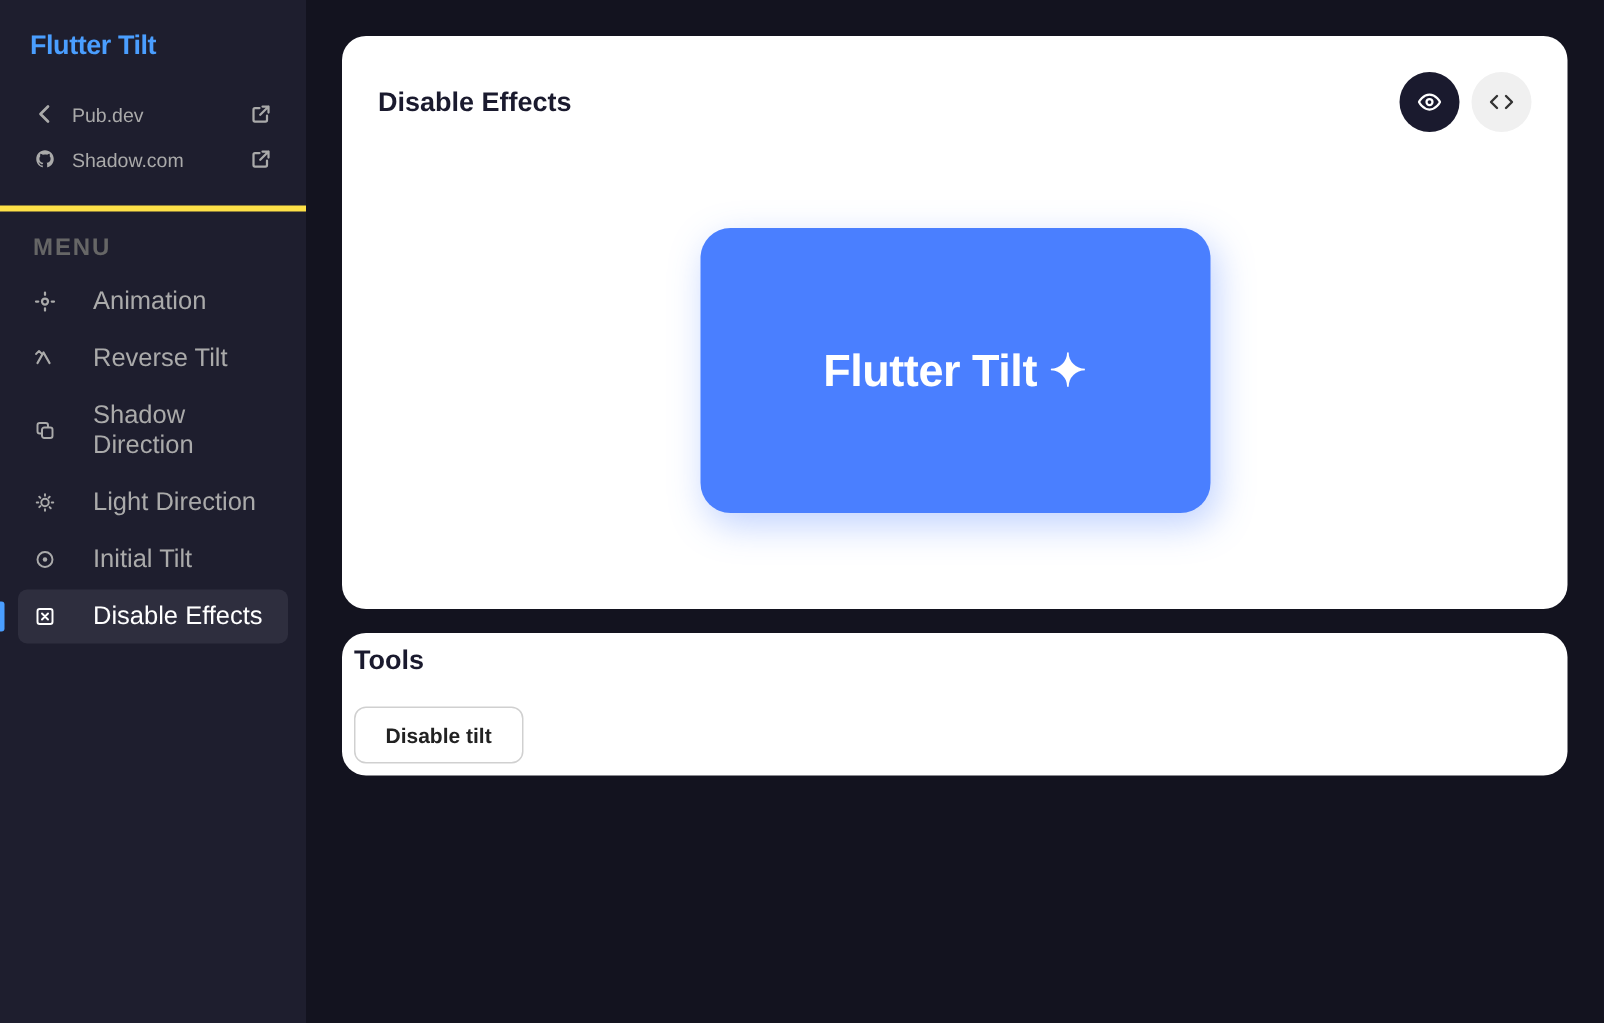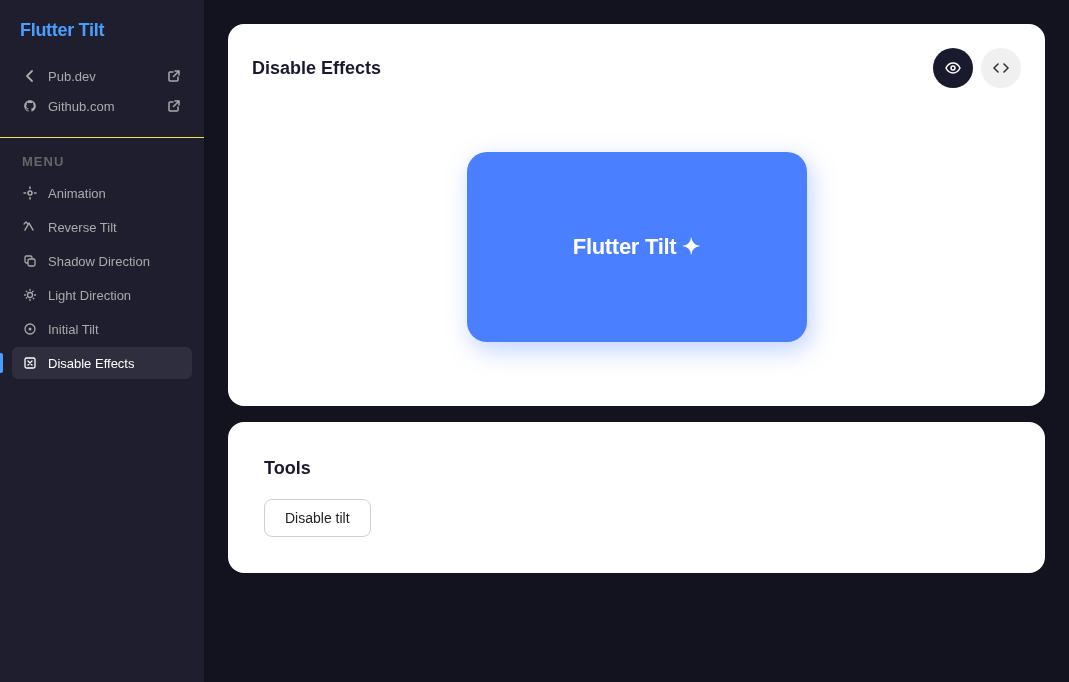--- a/index.html
+++ b/index.html
@@ -26,55 +26,55 @@
       font-size: 18px;
       font-weight: 700;
       color: #fff;
       letter-spacing: -0.3px;
     }
     .sidebar-logo span {
       color: #4a9eff;
     }
     .sidebar-links {
       padding: 0 12px 16px 12px;
-      border-bottom: 1px solid #fde047;
+      border-bottom: 4px solid #fde047;
       margin-bottom: 16px;
     }
     .sidebar-link {
       display: flex;
       align-items: center;
       gap: 10px;
       padding: 7px 10px;
       color: #aaa;
       font-size: 13px;
       border-radius: 6px;
       cursor: pointer;
       text-decoration: none;
     }
     .sidebar-section-label {
       padding: 0 22px 8px 22px;
-      font-size: 13px;
+      font-size: 16px;
       font-weight: 600;
       color: #666;
       letter-spacing: 0.08em;
       text-transform: uppercase;
     }
     .sidebar-menu {
       padding: 0 12px;
       display: flex;
       flex-direction: column;
       gap: 2px;
     }
     .sidebar-item {
       display: flex;
       align-items: center;
-      gap: 10px;
+      gap: 24px;
       padding: 8px 10px;
       color: #aaa;
-      font-size: 13px;
+      font-size: 17px;
       border-radius: 6px;
       cursor: pointer;
       position: relative;
     }
     .sidebar-item.active {
       color: #fff;
       background: #2e2e3e;
     }
     .sidebar-item.active::before {
       content: '';
@@ -161,49 +161,49 @@
       padding: 40px 20px;
     }
     .flutter-tilt-box {
       background: #4a7fff;
       border-radius: 20px;
       width: 340px;
       height: 190px;
       display: flex;
       align-items: center;
       justify-content: center;
-      font-size: 22px;
+      font-size: 30px;
       font-weight: 700;
       color: #fff;
       letter-spacing: -0.3px;
       box-shadow: 4px 8px 24px rgba(74, 127, 255, 0.35);
     }
 
     
     .tools-card {
-      padding: 36px;
+      padding: 8px;
     }
     .tools-title {
       font-size: 18px;
       font-weight: 700;
       color: #1a1a2e;
       margin-bottom: 20px;
     }
     .tools-buttons {
       display: flex;
       gap: 12px;
       flex-wrap: wrap;
     }
     .tool-btn {
       padding: 10px 20px;
       border: 1.5px solid #d0d0d0;
       background: #fff;
       border-radius: 8px;
       font-size: 14px;
-      font-weight: 400;
+      font-weight: 700;
       color: #222;
       cursor: pointer;
     }
 
     
     svg { display: block; }
   </style>
 </head>
 <body>
 
@@ -225,21 +225,21 @@
           <path d="M5 2H2a1 1 0 00-1 1v7a1 1 0 001 1h7a1 1 0 001-1V7M7 1h4m0 0v4m0-4L5.5 6.5" stroke="#aaa" stroke-width="1.5" stroke-linecap="round" stroke-linejoin="round"></path>
         </svg>
       </span>
     </a>
     <a class="sidebar-link">
       <span class="icon-shape">
         <svg width="14" height="14" viewBox="0 0 24 24" fill="#aaa">
           <path d="M12 2C6.477 2 2 6.477 2 12c0 4.418 2.865 8.166 6.839 9.489.5.092.682-.217.682-.482 0-.237-.008-.866-.013-1.7-2.782.603-3.369-1.34-3.369-1.34-.454-1.156-1.11-1.463-1.11-1.463-.908-.62.069-.608.069-.608 1.003.07 1.531 1.03 1.531 1.03.892 1.529 2.341 1.087 2.91.832.092-.647.35-1.088.636-1.338-2.22-.253-4.555-1.11-4.555-4.943 0-1.091.39-1.984 1.029-2.683-.103-.253-.446-1.27.098-2.647 0 0 .84-.269 2.75 1.025A9.578 9.578 0 0112 6.836c.85.004 1.705.115 2.504.337 1.909-1.294 2.747-1.025 2.747-1.025.546 1.377.202 2.394.1 2.647.64.699 1.028 1.592 1.028 2.683 0 3.842-2.339 4.687-4.566 4.935.359.309.678.919.678 1.852 0 1.336-.012 2.415-.012 2.743 0 .267.18.578.688.48C19.138 20.163 22 16.418 22 12c0-5.523-4.477-10-10-10z"></path>
         </svg>
       </span>
-      <span>Github.com</span>
+      <span>Shadow.com</span>
       <span class="icon-shape" style="margin-left:auto;">
         <svg width="12" height="12" viewBox="0 0 12 12" fill="none">
           <path d="M5 2H2a1 1 0 00-1 1v7a1 1 0 001 1h7a1 1 0 001-1V7M7 1h4m0 0v4m0-4L5.5 6.5" stroke="#aaa" stroke-width="1.5" stroke-linecap="round" stroke-linejoin="round"></path>
         </svg>
       </span>
     </a>
   </div>
 
   <div class="sidebar-section-label">MENU</div>
 

